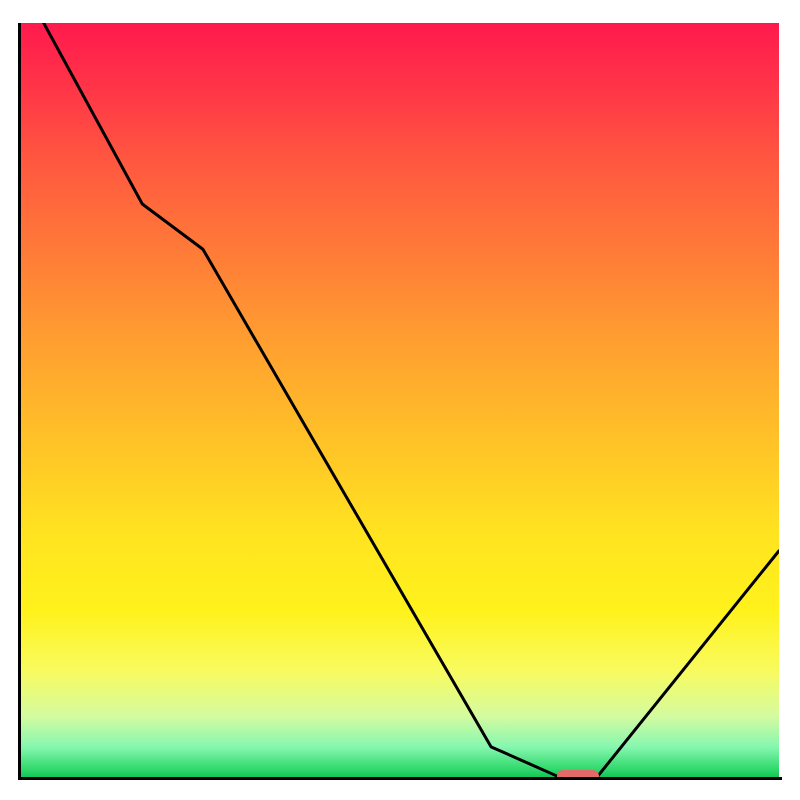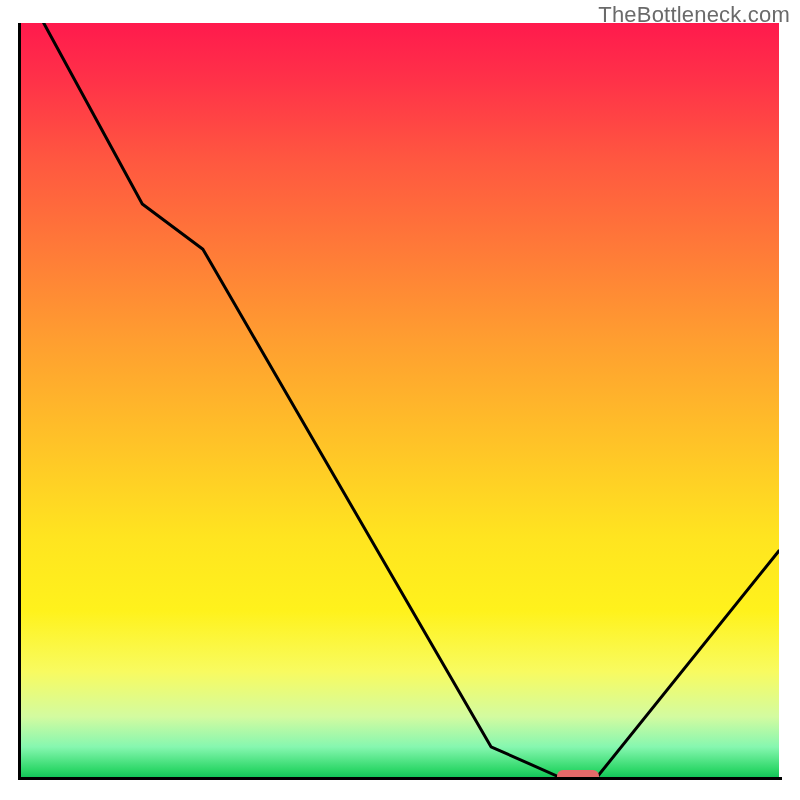--- a/index.html
+++ b/index.html
@@ -77,21 +77,20 @@
     position: absolute;
     background: #e46a6a;
     border-radius: 6px;
   }
 </style>
 </head>
 <body>
 
 <div class="canvas">
 
-  <div class="watermark">TheBottleneck.com</div>
 
   <div class="plot-area">
     <svg class="curve" viewBox="0 0 758 754" preserveAspectRatio="none">
       <path id="curve-path" fill="none" stroke="#000" stroke-width="3" stroke-linejoin="round" stroke-linecap="round" d="M0.0 -75.4 L22.7 0.0 L121.3 181.0 L181.9 226.2 L470.0 723.8 L538.2 754.0 L576.1 754.0 L758.0 527.8"></path>
     </svg>
     <div id="marker" class="marker" style="left: 536.18px; width: 41.9px; top: 747px; height: 12px;"></div>
   </div>
 
   <div class="axis-line axis-left"></div>
   <div class="axis-line axis-bottom"></div>

